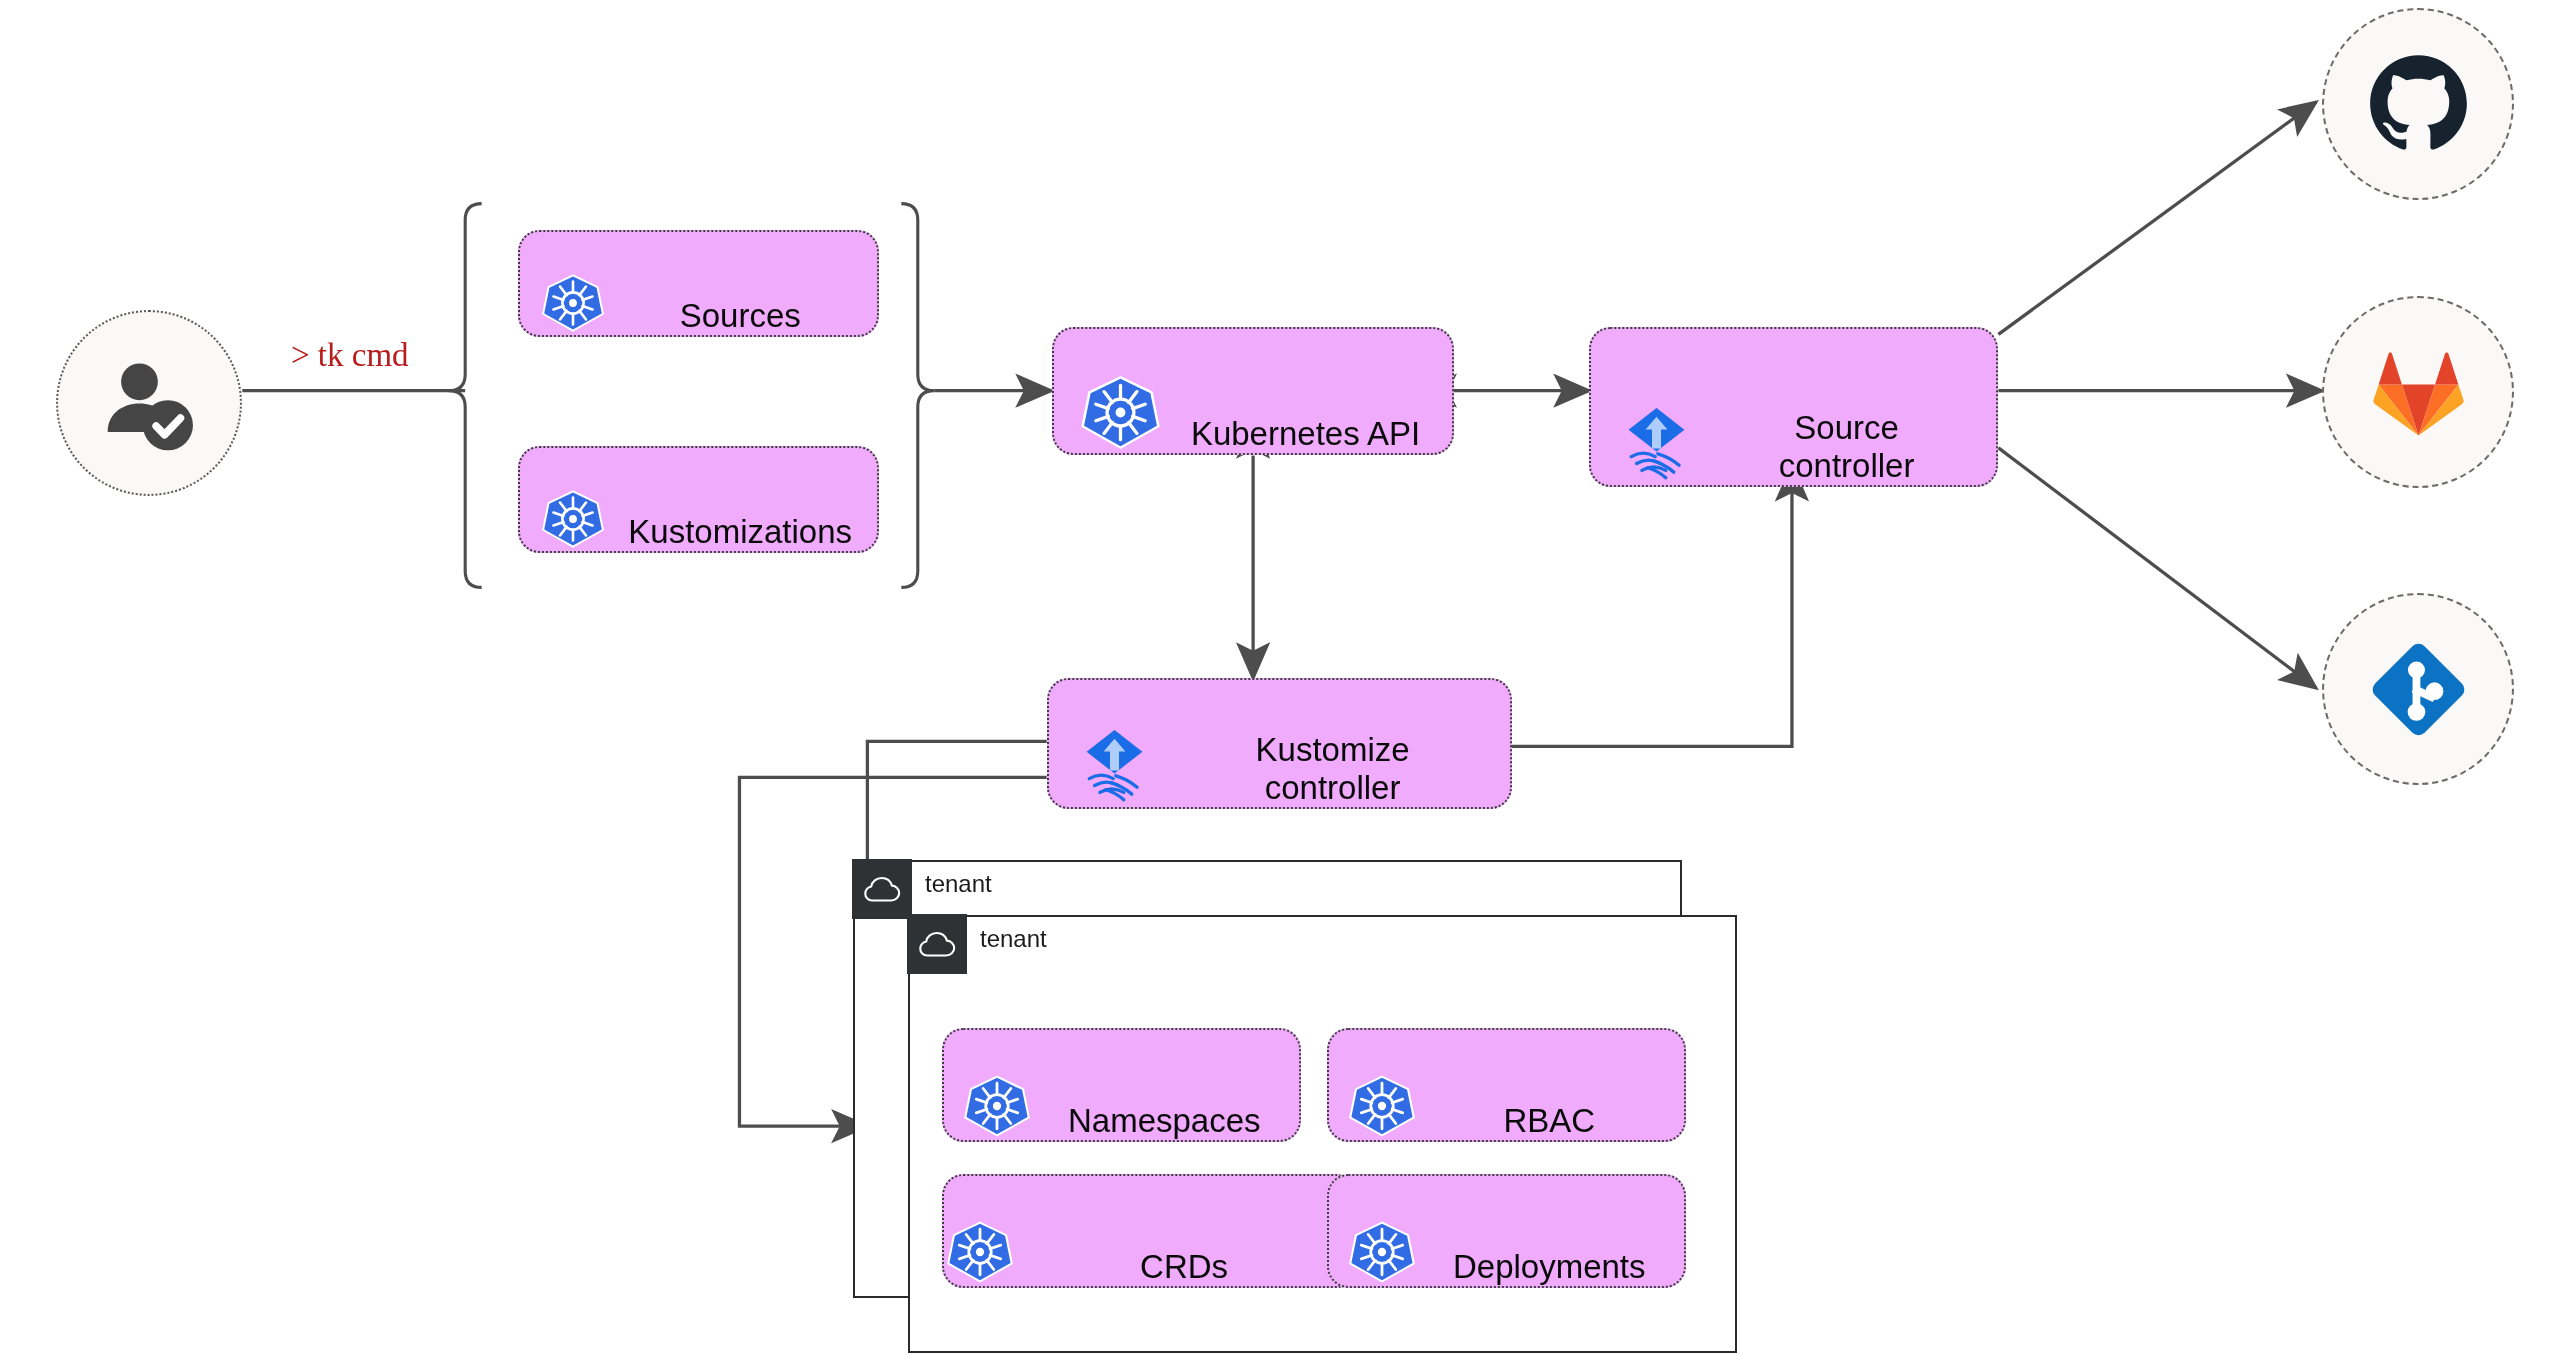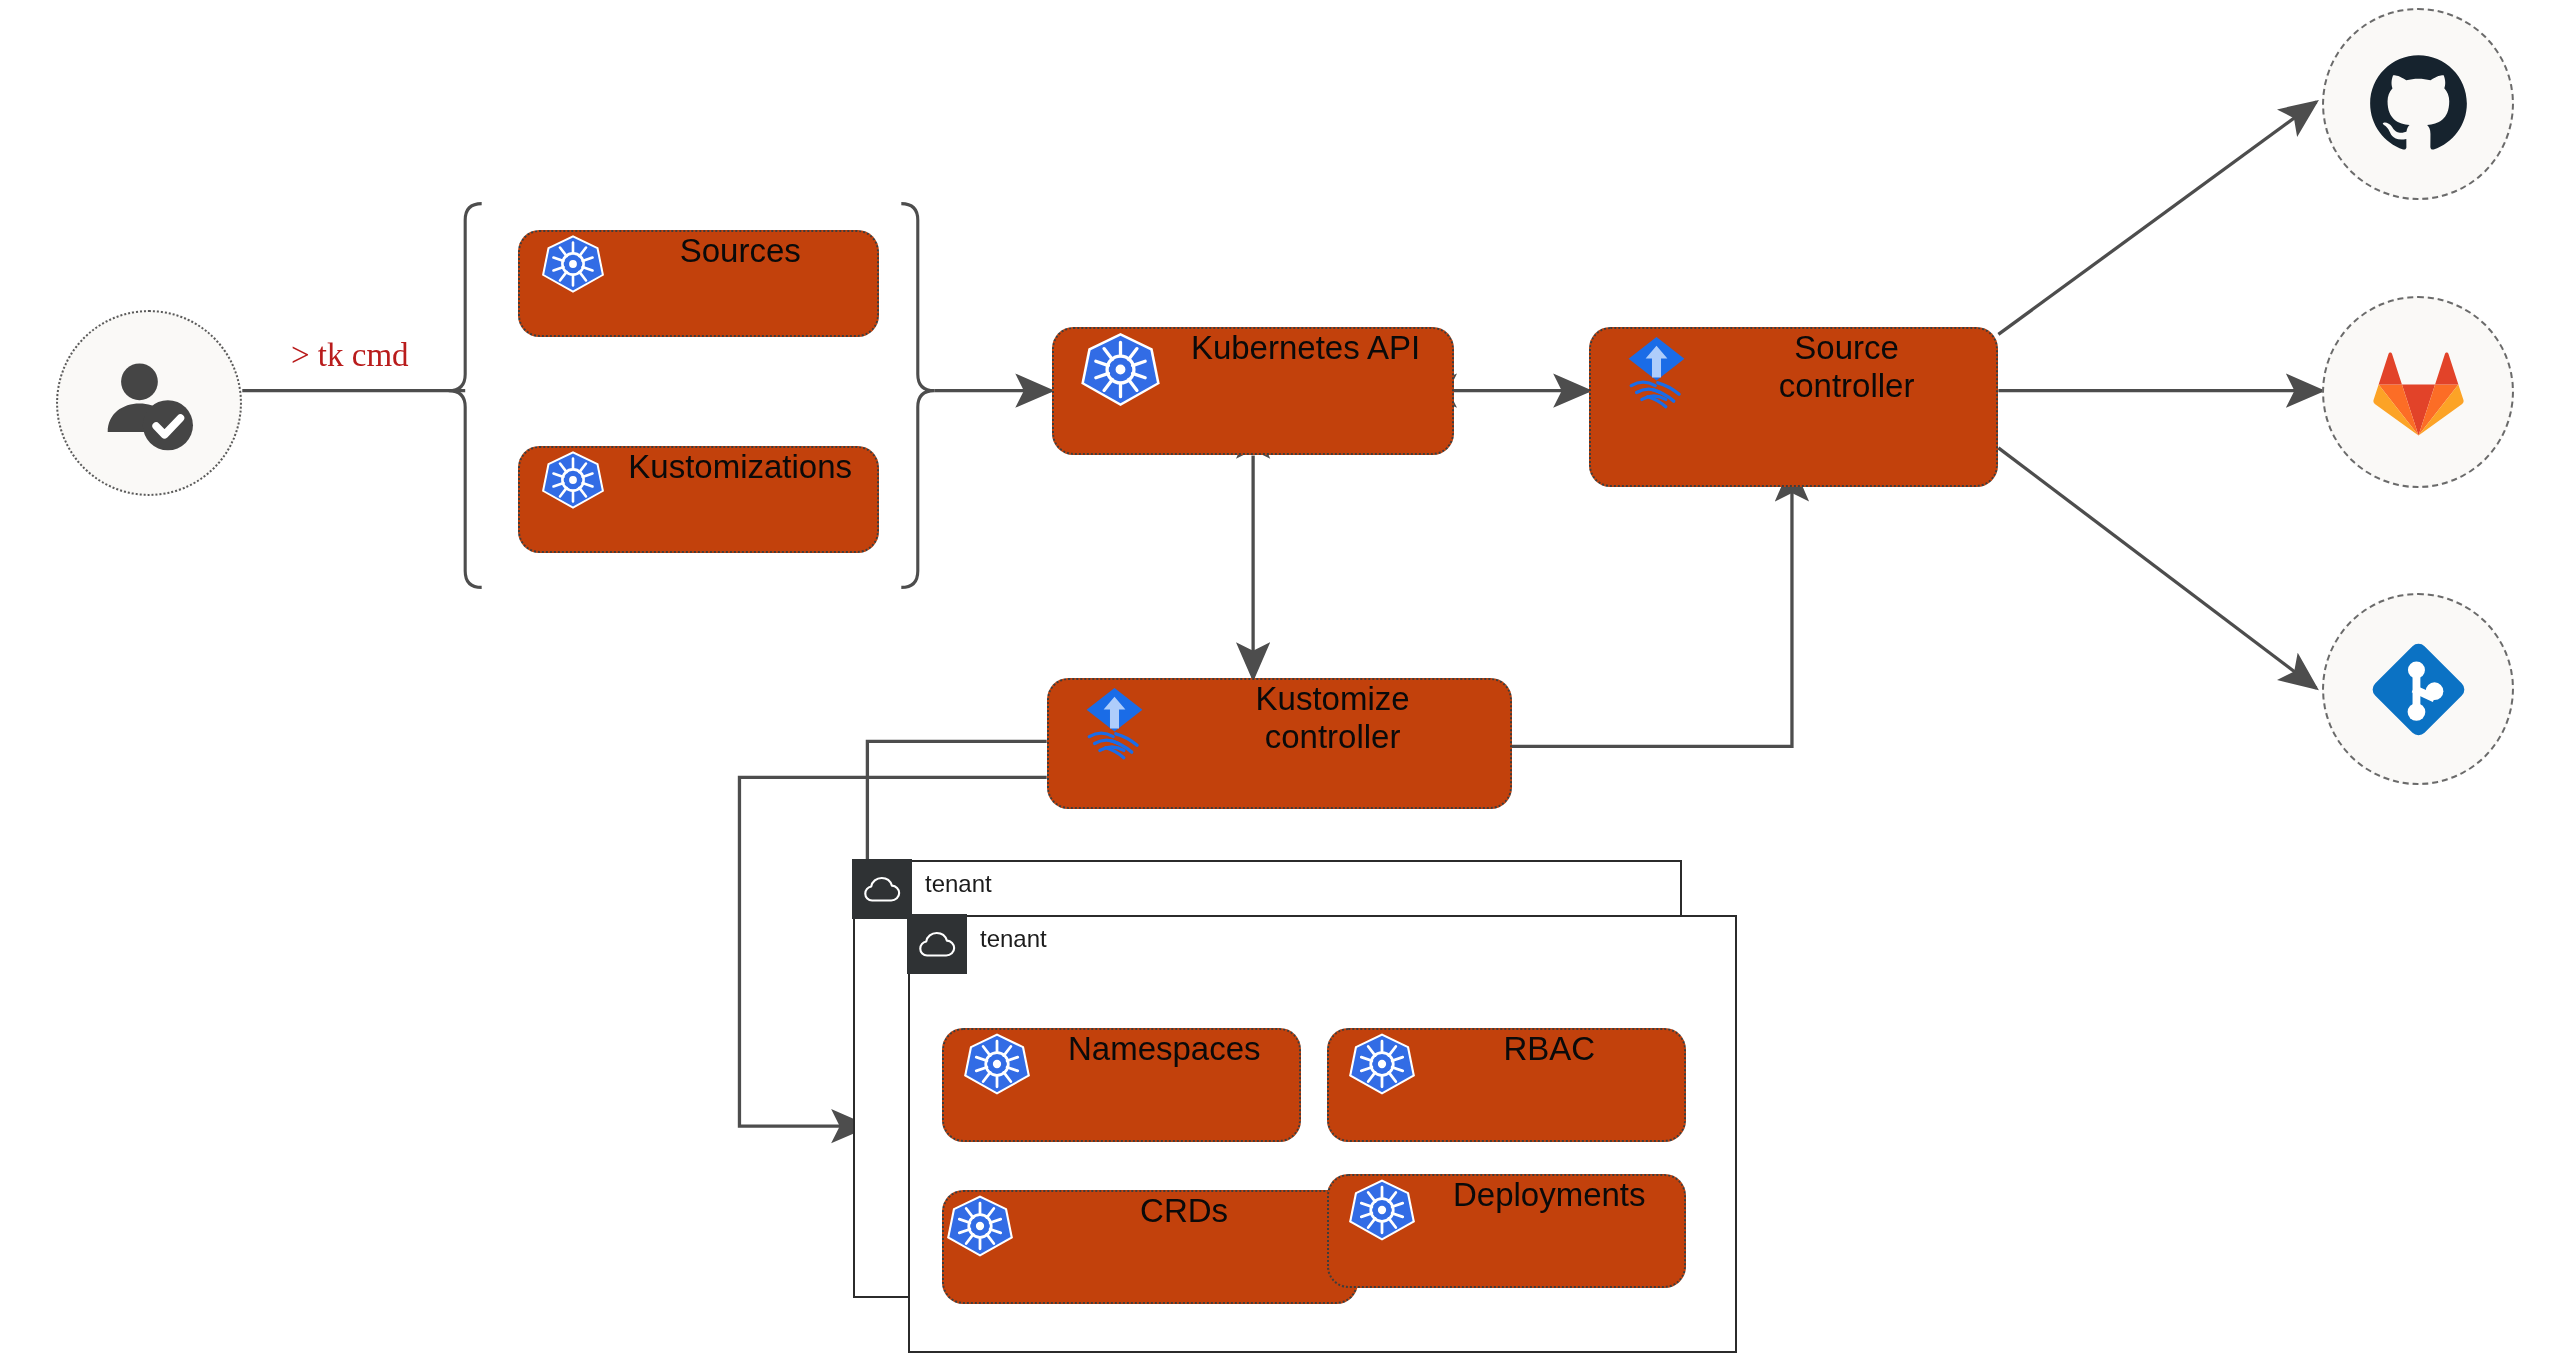--- a/index.html
+++ b/index.html
@@ -18,25 +18,25 @@
   #wires {
     position: absolute;
     left: 0; top: 0;
     width: 2576px; height: 1355px;
     pointer-events: none;
   }
   .node { position: absolute; }
 
   
   .kbox {
-    background: #c2410c;
+    background: #f0abfc;
     border: 2.9px dotted #3d3d3d;
     border-radius: 21.3px;
     display: flex;
-    align-items: flex-start;
+    align-items: flex-end;
     justify-content: flex-start;
     gap: 7.8px;
   }
   .kbox .lbl {
     flex: 1;
     text-align: center;
     font-size: 33px;
     color: #0a0a0a;
     line-height: 1.15;
     white-space: pre-line;
@@ -308,21 +308,21 @@
             <circle cx="32" cy="32" r="10.6"></circle>
               <circle cx="32" cy="32" r="2.6" fill="#ffffff"></circle>
             <path d="M32 10.5V21M32 43v10.5M12.5 25.5l10 3.4M41.5 35.1l10 3.4M51.5 25.5l-10 3.4M22.5 35.1l-10 3.4
                      M19 48.5l6.6-8.6M38.4 24.1l6.6-8.6M45 48.5l-6.6-8.6M25.6 24.1L19 15.5"></path>
           </g>
         </svg>
       </span>
       <span class="lbl">RBAC</span>
     </div>
 
-    <div class="kbox" style="position:absolute; left:32px; top:257px; width:416px; height:114px; padding-left:2px;margin-top:16px;">
+    <div class="kbox" style="position:absolute; left:32px; top:257px; width:416px; height:114px; padding-left:2px;">
       <span class="ico">
         <svg width="68" height="68" viewBox="0 0 64 64">
           <path d="M32 3.2 57.4 15.5 63 43.2 32 60.8 1 43.2 6.6 15.5z" fill="#ffffff"></path>
           <path d="M32 5.4 55.6 16.8 60.8 42.4 32 58.6 3.2 42.4 8.4 16.8z" fill="#326ce5"></path>
           <g fill="none" stroke="#ffffff" stroke-width="2.6" stroke-linecap="round">
             <circle cx="32" cy="32" r="10.6"></circle>
               <circle cx="32" cy="32" r="2.6" fill="#ffffff"></circle>
             <path d="M32 10.5V21M32 43v10.5M12.5 25.5l10 3.4M41.5 35.1l10 3.4M51.5 25.5l-10 3.4M22.5 35.1l-10 3.4
                      M19 48.5l6.6-8.6M38.4 24.1l6.6-8.6M45 48.5l-6.6-8.6M25.6 24.1L19 15.5"></path>
           </g>

